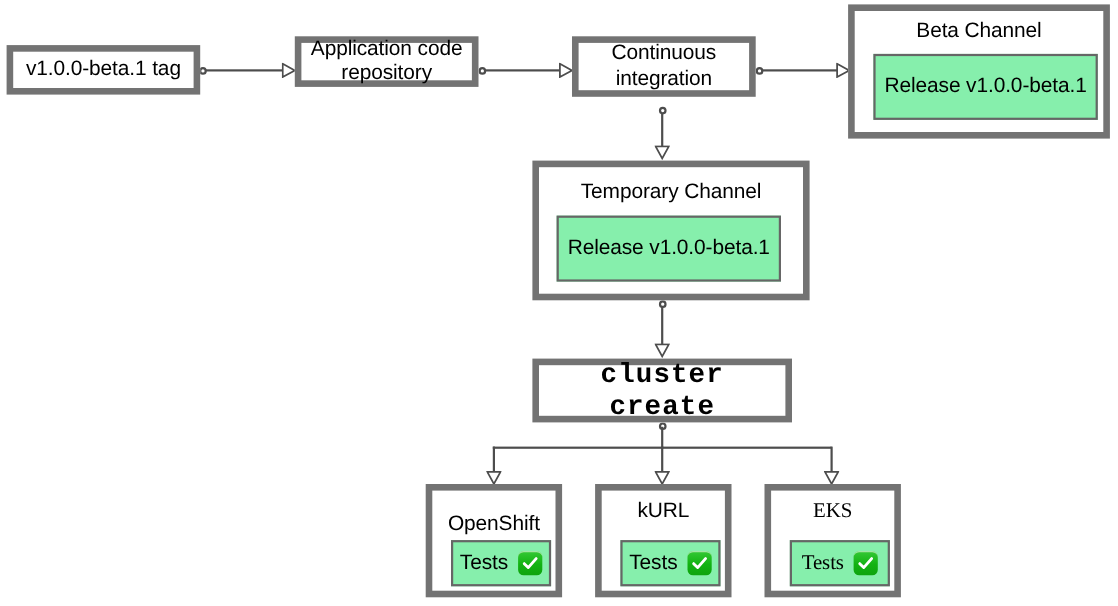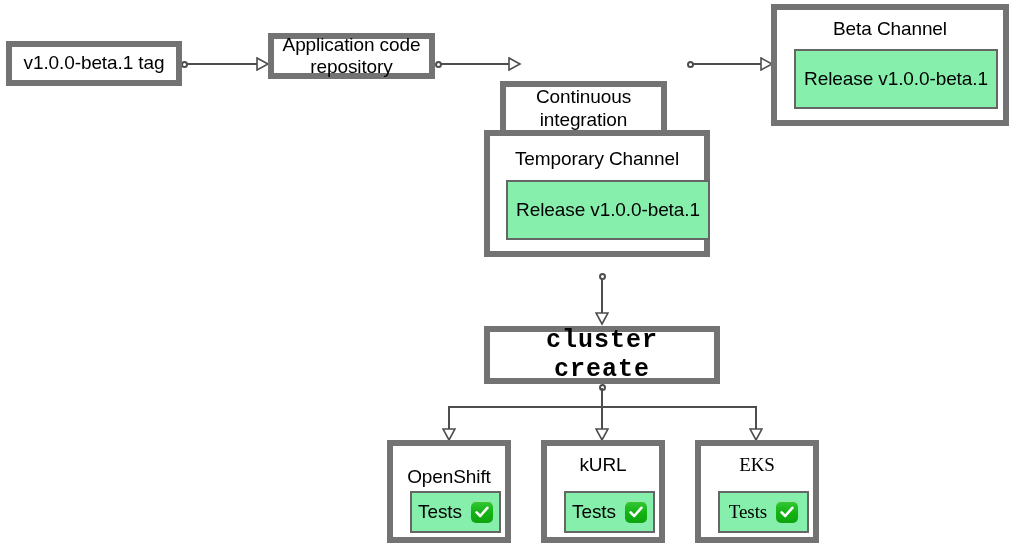--- a/index.html
+++ b/index.html
@@ -163,35 +163,35 @@
     <span class="label">v1.0.0-beta.1 tag</span>
   </div>
 
   <div class="node" style="left:268px; top:33px; width:167px; height:46px;">
     <span class="label">
       <span>Application code</span><br>
       <span>repository</span>
     </span>
   </div>
 
-  <div class="node" style="left:500px; top:33px; width:167px; height:55px;margin-top:48px;">
+  <div class="node" style="left:520px; top:33px; width:167px; height:55px;">
     <span class="label">
       <span>Continuous</span><br>
       <span>integration</span>
     </span>
   </div>
 
   <div class="node container-node" style="left:771px; top:4px; width:238px; height:122px;">
     <div class="container-title" style="top:8px;">Beta Channel</div>
     <div class="child-box" style="left:17px; top:39px; width:204px; height:60px;">
       <span>Release v1.0.0-beta.1</span>
     </div>
   </div>
 
-  <div class="node container-node" style="left:484px; top:130px; width:226px; height:127px;">
+  <div class="node container-node" style="left:484px; top:146px; width:252px; height:127px;">
     <div class="container-title" style="top:12px;">Temporary Channel</div>
     <div class="child-box" style="left:16px; top:44px; width:204px; height:60px;">
       <span>Release v1.0.0-beta.1</span>
     </div>
   </div>
 
   <div class="node" style="left:484px; top:326px; width:236px; height:58px;">
     <span class="label mono">cluster create</span>
   </div>
 

